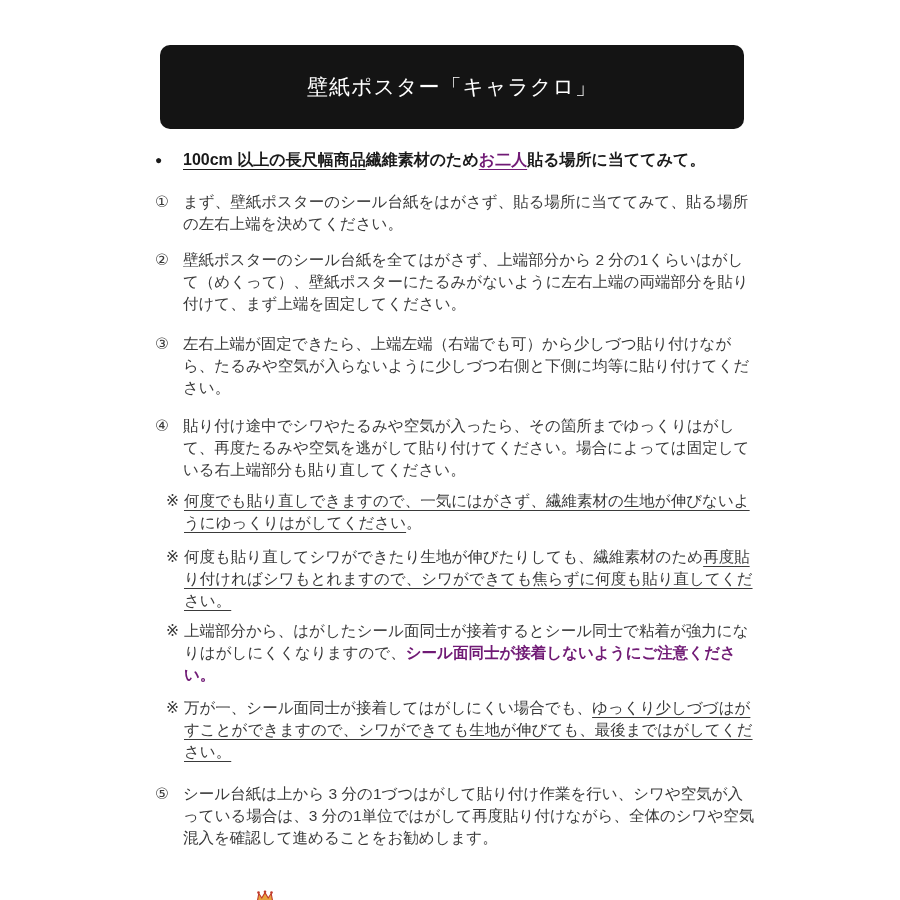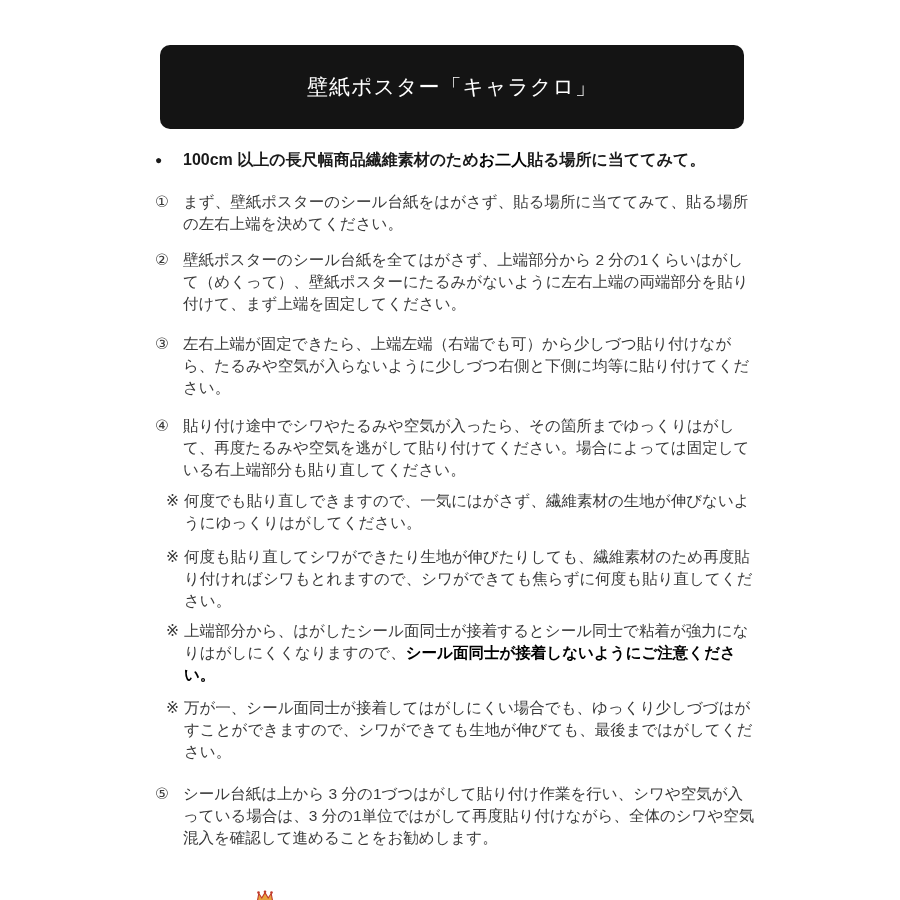--- a/index.html
+++ b/index.html
@@ -43,23 +43,23 @@
 
   .note { padding-left: 11px; }
   .note .marker { width: 18px; }
   .note1 { margin-bottom: 12px; }
   .note2 { margin-bottom: 8px; }
   .note3 { margin-bottom: 11px; }
   .note4 { margin-bottom: 20px; }
 
   .step5 { margin-bottom: 19px; }
 
-  .u { text-underline-offset: 4px; text-decoration-thickness: 1px; }
+  .u { text-decoration: underline; text-underline-offset: 4px; text-decoration-thickness: 1px; }
   .b { font-weight: normal; }
-  .red { color: #000000; font-weight: bold; }
+  .red { color: #701a75; font-weight: bold; }
 
   
   .footer {
     position: absolute; left: 0; top: 858px; width: 900px;
     display: flex; align-items: center; justify-content: center; gap: 17px;
   }
   .footer-text { color: #8a8a8a; font-size: 13px; }
   .crest { width: 38px; height: 40px; }
 </style>
 </head>

